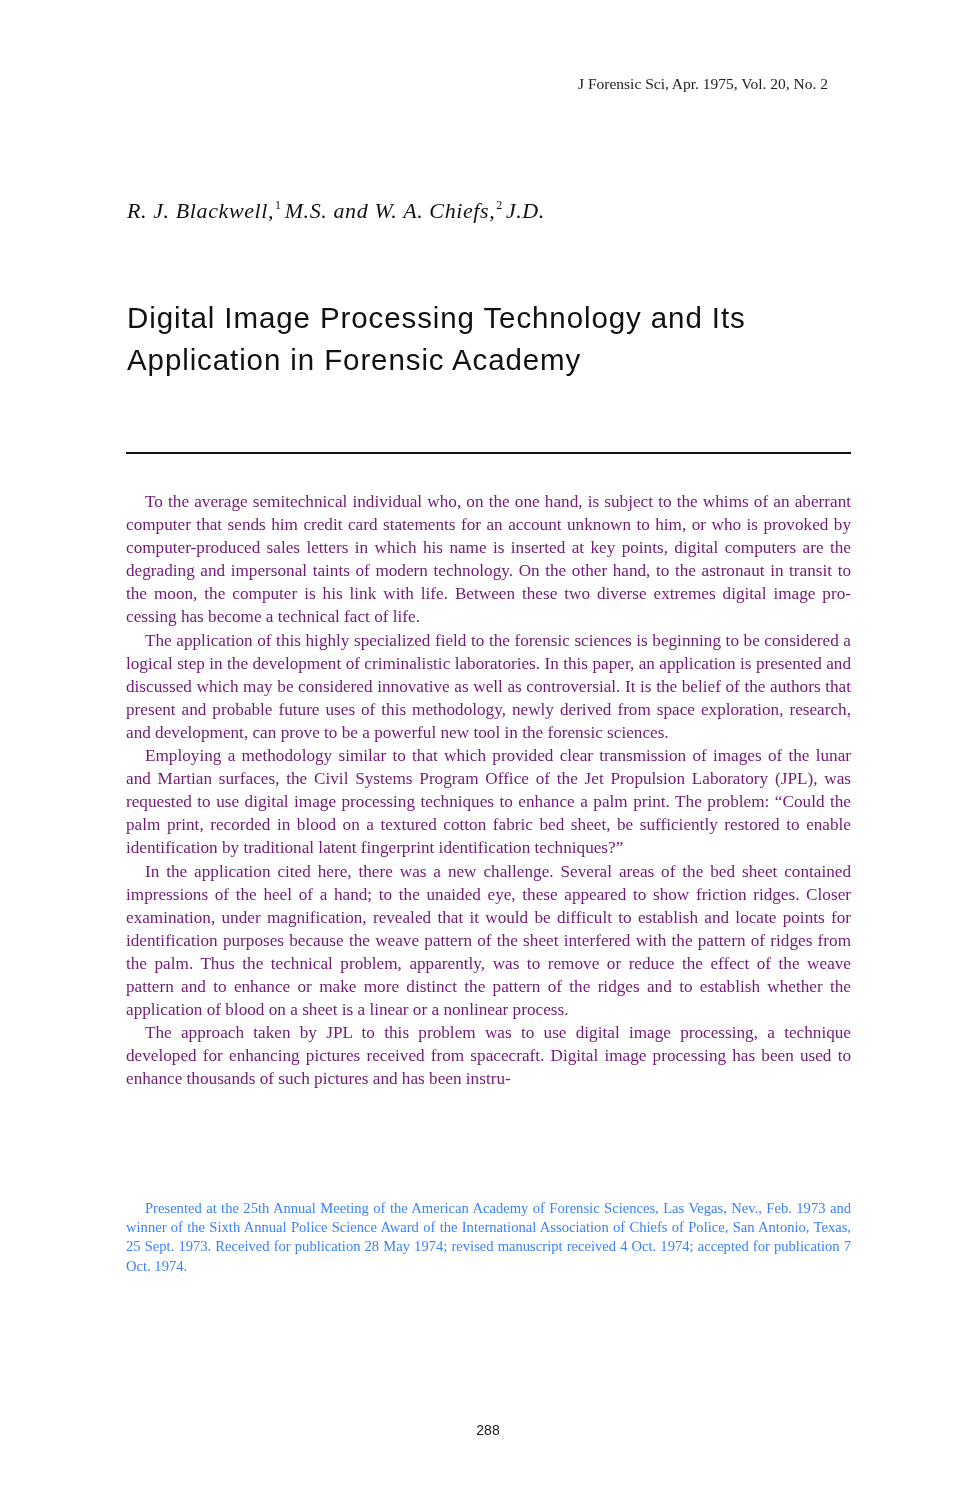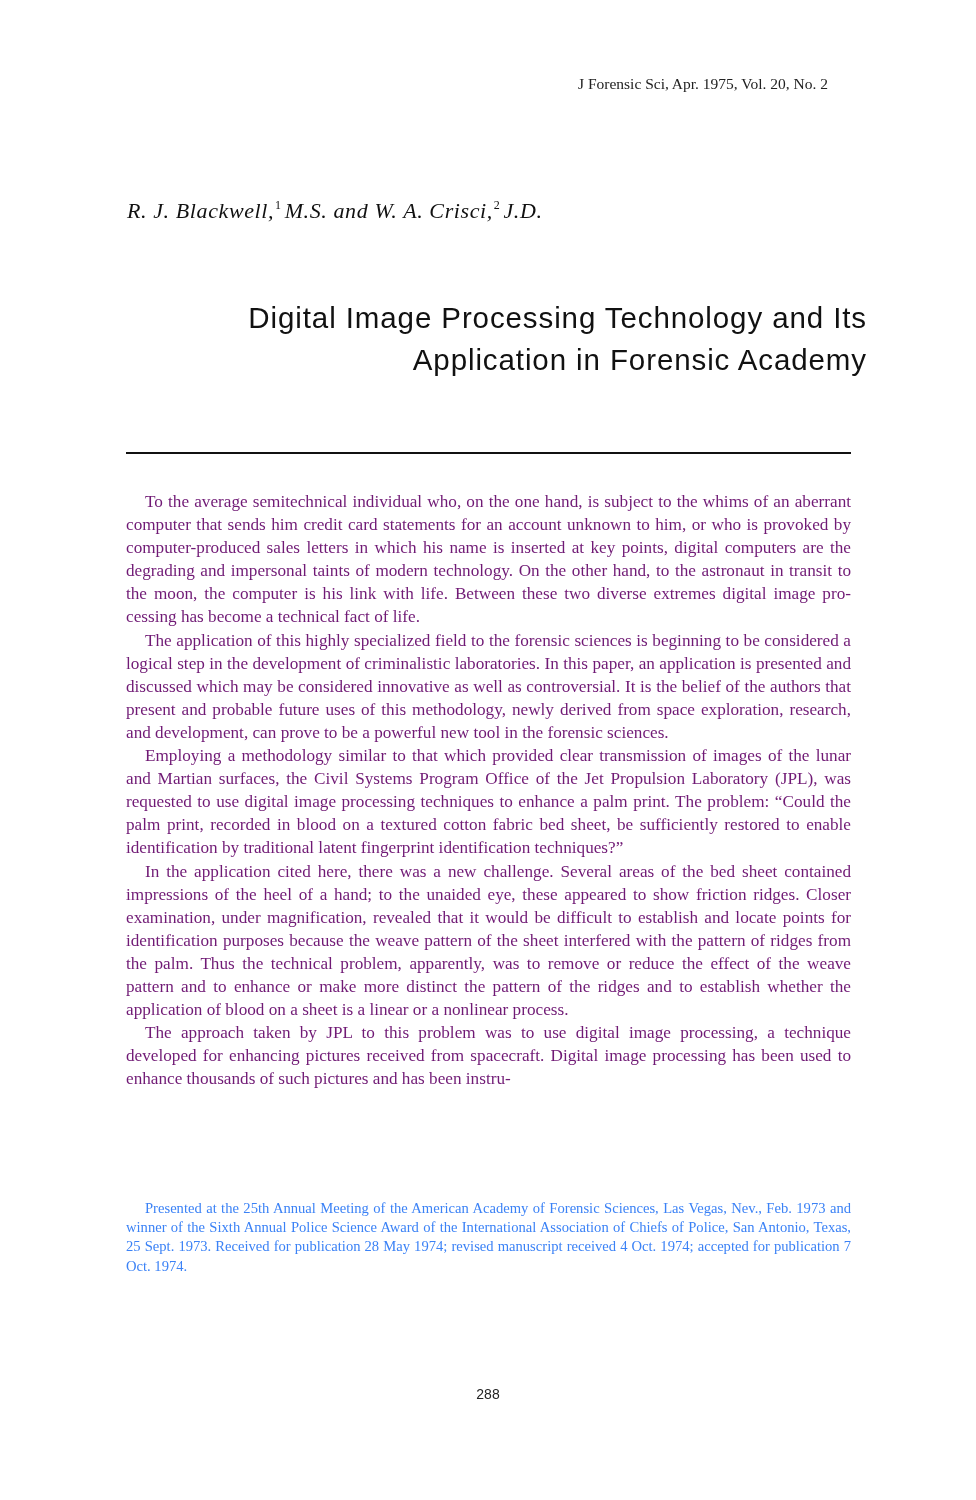--- a/index.html
+++ b/index.html
@@ -9,53 +9,53 @@
     font-family: "Liberation Serif", serif; font-size: 15.5px; color: #222; text-align: center;
   }
   .authors {
     position: absolute; top: 198px; left: 127px;
     font-family: "Liberation Serif", serif; font-style: italic; font-size: 22px; letter-spacing: 0.6px; color: #111;
   }
   .authors sup { font-size: 12px; font-style: normal; vertical-align: 9px; margin: 0 3px 0 1px; }
   .title {
     position: absolute; top: 297px; left: 127px; width: 740px;
     font-family: "Liberation Sans", sans-serif; font-size: 29.5px; line-height: 42px; letter-spacing: 0.9px; color: #111;
-    margin: 0; font-weight: normal; text-align: right;
+    margin: 0; font-weight: normal;
   }
   .title-rule {
     position: absolute; top: 452px; left: 126px; width: 725px; height: 0;
     border-top: 2px solid #111;
   }
   .body-text {
     position: absolute; top: 490px; left: 126px; width: 725px;
     font-family: "Liberation Serif", serif; font-size: 17.2px; line-height: 23.1px; color: #701a75;
     text-align: justify;
   }
   .body-text p { margin: 0; text-indent: 19px; hyphens: manual; }
   .footnotes {
     position: absolute; top: 1199px; left: 126px; width: 725px;
     font-family: "Liberation Serif", serif; font-size: 14.6px; line-height: 19.2px; color: #3b82f6;
     text-align: justify;
   }
   .footnotes p { margin: 0; text-indent: 19px; }
   .footnotes sup { font-size: 10px; vertical-align: 5px; margin-right: 1px; }
   .page-number {
-    position: absolute; top: 1386px; left: 0; width: 976px; text-align: center;
+    position: absolute; top: 1422px; left: 0; width: 976px; text-align: center;
     font-family: "Liberation Sans", sans-serif; font-size: 14px; color: #222;
   }
 </style>
 </head>
 <body>
 
 <div class="journal-ref">J Forensic Sci, Apr. 1975, Vol. 20, No. 2</div>
 
 <div class="authors">
   <span>R. J. Blackwell,</span><sup>1</sup><span>M.S.</span>
   <span>and</span>
-  <span>W. A. Crisci,</span><sup>2</sup><span>J.D.</span>
+  <span>W. A. Chiefs,</span><sup>2</sup><span>J.D.</span>
 </div>
 
 <h1 class="title">
   <span>Digital Image Processing Technology and Its</span><br>
   <span>Application in Forensic Academy</span>
 </h1>
 
 <div class="title-rule"></div>
 
 <div class="body-text">

